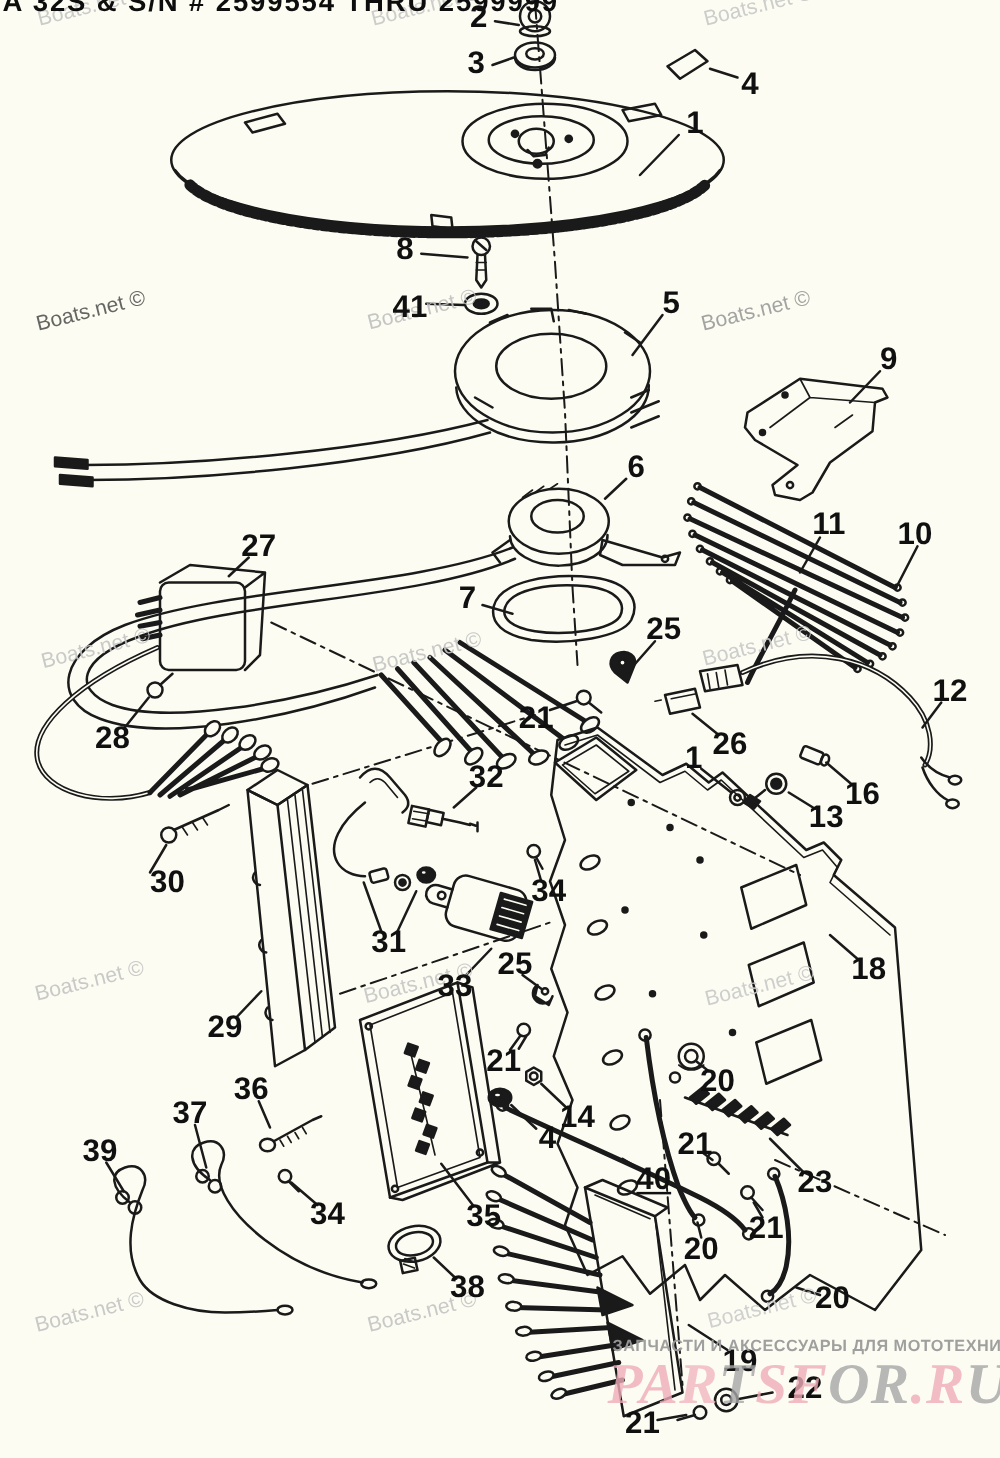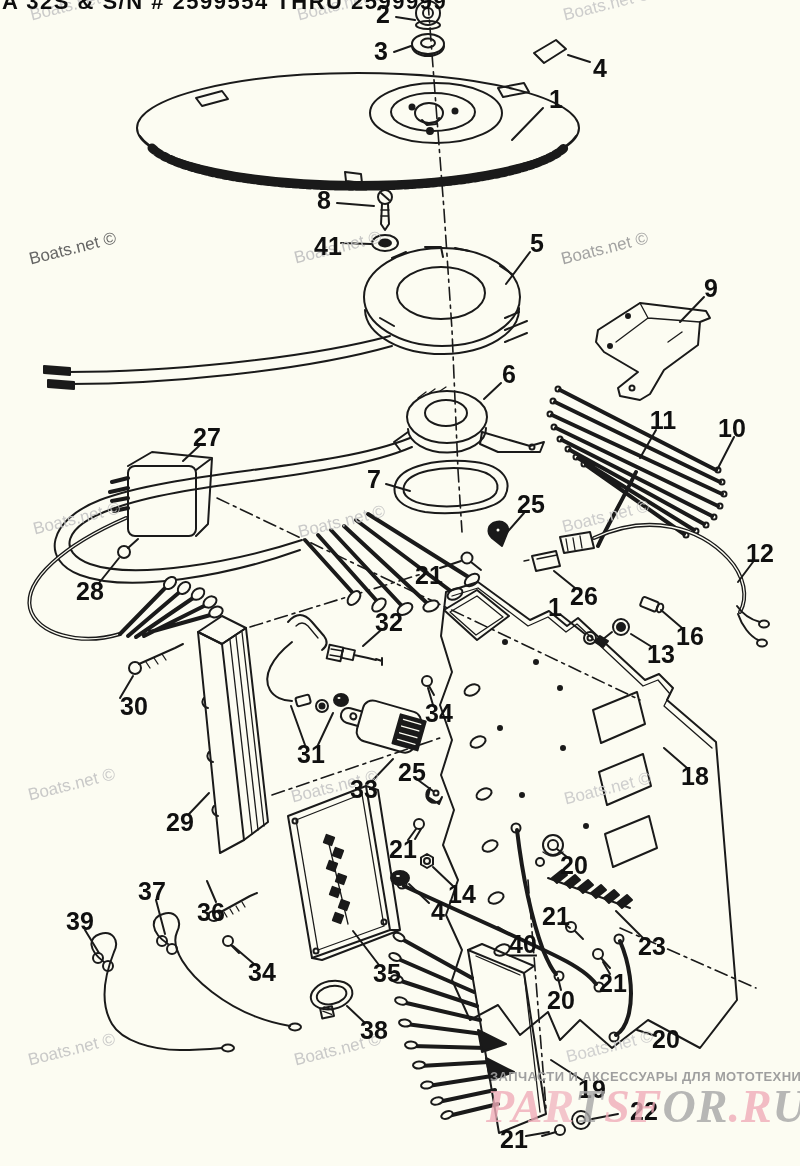--- a/index.html
+++ b/index.html
@@ -494,21 +494,21 @@
       <div class="callout" style="left: 207px; top: 437px;">27</div>
       <div class="callout" style="left: 90px; top: 591px;">28</div>
       <div class="callout" style="left: 180px; top: 822px;">29</div>
       <div class="callout" style="left: 112px; top: 706px; margin-left: 22px;">30</div>
       <div class="callout" style="left: 311px; top: 754px;">31</div>
       <div class="callout" style="left: 389px; top: 622px;">32</div>
       <div class="callout" style="left: 364px; top: 789px;">33</div>
       <div class="callout" style="left: 439px; top: 713px;">34</div>
       <div class="callout" style="left: 262px; top: 972px;">34</div>
       <div class="callout" style="left: 387px; top: 973px;">35</div>
-      <div class="callout" style="left: 211px; top: 872px; margin-top: 40px;">36</div>
+      <div class="callout" style="left: 201px; top: 872px;">36</div>
       <div class="callout" style="left: 152px; top: 891px;">37</div>
       <div class="callout" style="left: 374px; top: 1030px;">38</div>
       <div class="callout" style="left: 80px; top: 921px;">39</div>
       <div class="callout" style="left: 523px; top: 944px; text-decoration: underline;">40</div>
       <div class="callout" style="left: 328px; top: 246px;">41</div>
     </div>
 
   <div class="footer-line1" style="color: rgb(155, 155, 155);">ЗАПЧАСТИ И АКСЕССУАРЫ ДЛЯ МОТОТЕХНИКИ</div>
   <div class="footer-line2" id="brand"><span style="color: rgb(240, 173, 185);">P</span><span style="color: rgb(240, 173, 185);">A</span><span style="color: rgb(242, 184, 194);">R</span><span style="color: rgb(166, 166, 166);">T</span><span style="color: rgb(240, 173, 185);">S</span><span style="color: rgb(240, 173, 185);">F</span><span style="color: rgb(166, 166, 166);">O</span><span style="color: rgb(166, 166, 166);">R</span><span style="color: rgb(240, 173, 185);">.</span><span style="color: rgb(240, 173, 185);">R</span><span style="color: rgb(166, 166, 166);">U</span></div>
 

